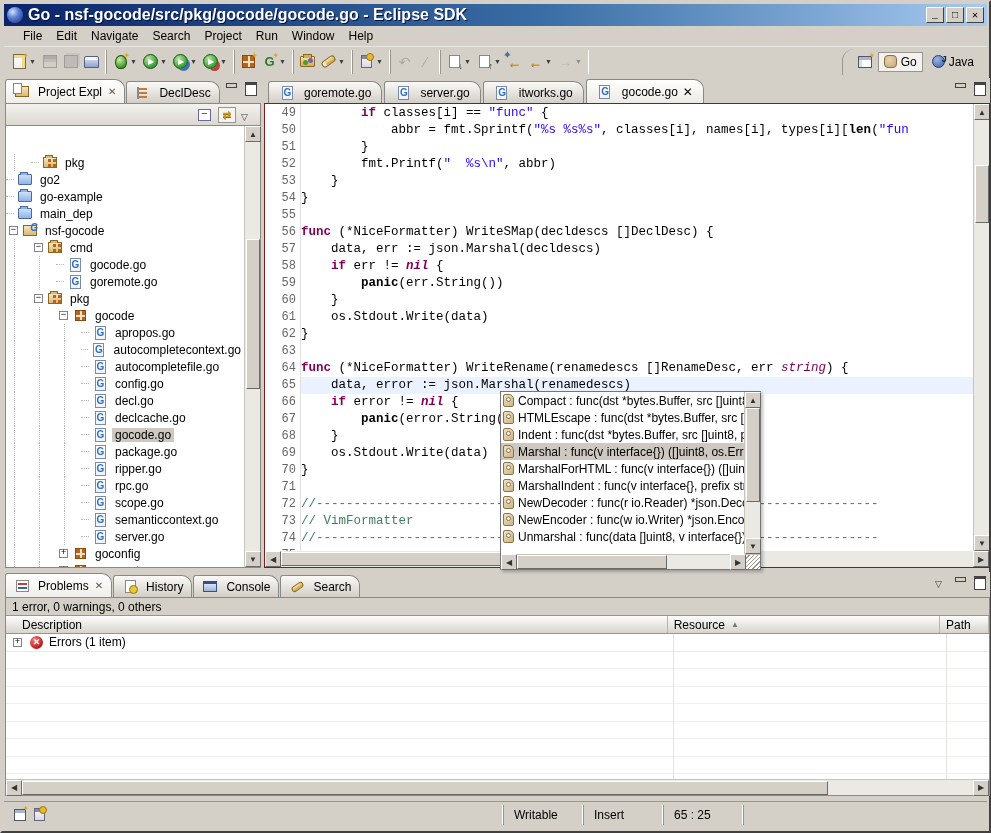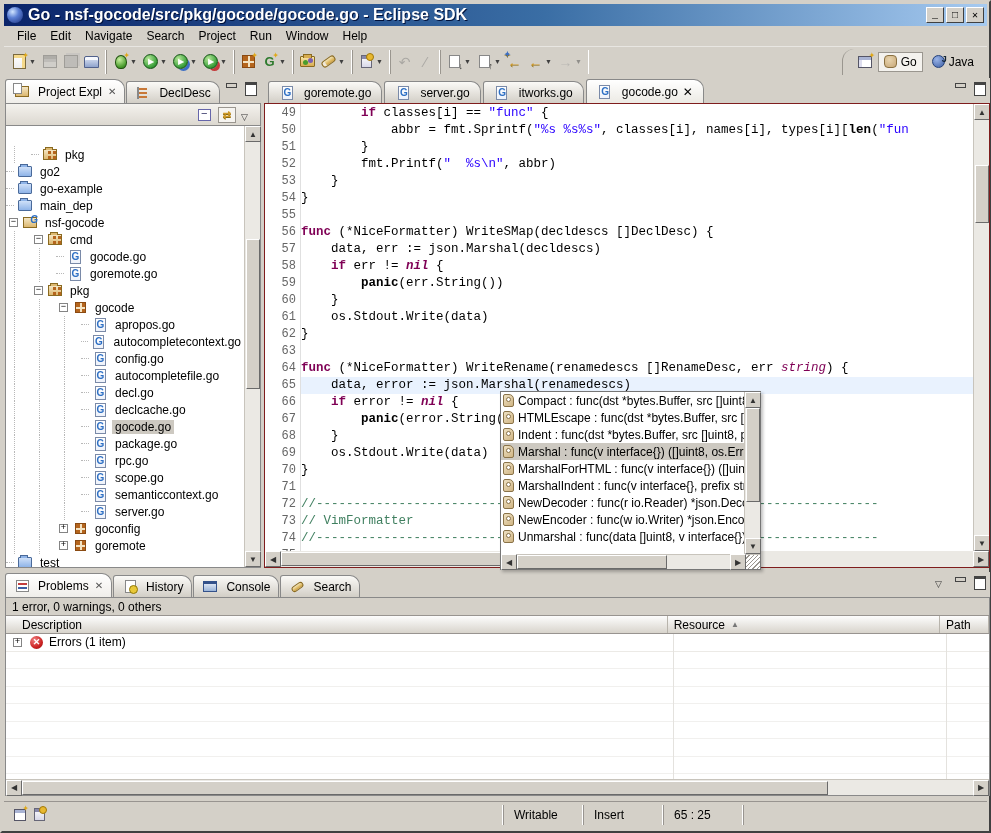--- a/index.html
+++ b/index.html
@@ -13,21 +13,21 @@
     display:flex; align-items:center; padding:0 3px; color:#fff; }
   .app-icon { width:16px; height:16px; border-radius:50%;
     background:radial-gradient(circle at 35% 30%,#cfe4ff 0%,#5b7fd4 40%,#1a2f7a 100%);
     margin-right:5px; flex:0 0 auto; }
   .title-text { font-weight:bold; font-size:16px; white-space:nowrap; overflow:hidden; flex:1; text-shadow:1px 1px 0 #00113a; }
   .win-btns { display:flex; gap:2px; }
   .win-btn { width:18px; height:16px; background:#d4d0c8; border:1px solid; border-color:#fff #404040 #404040 #fff;
     display:flex; align-items:center; justify-content:center; font-size:10px; font-weight:bold; color:#000; font-family:"Liberation Mono",monospace; }
 
   
-  .menubar { position:absolute; left:2px; top:24px; right:2px; height:20px; display:flex; align-items:center; padding-left:6px; background:#d4d0c8; }
+  .menubar { position:absolute; left:8px; top:24px; right:2px; height:20px; display:flex; align-items:center; padding-left:6px; background:#d4d0c8; }
   .menu-item { padding:2px 7px; white-space:nowrap; }
 
   
   .toolbar { position:absolute; left:2px; top:44px; right:2px; height:30px; display:flex; align-items:center; padding-left:2px; border-top:1px solid #e8e6e2; }
   .tb-group { display:flex; align-items:center; padding:0 3px; height:24px; border-left:1px solid #9a968f; border-right:1px solid #fff; }
   .tb-group:first-child { border-left:none; }
   .tb-btn { display:flex; align-items:center; padding:2px 2px; height:24px; }
   .ti { width:17px; height:17px; display:inline-flex; align-items:center; justify-content:center; position:relative; font-size:12px; }
   .dd { width:9px; height:17px; display:inline-flex; align-items:center; justify-content:center; color:#404040; font-size:7px; }
   .disabled { opacity:.45; filter:grayscale(1); }
@@ -92,21 +92,21 @@
   .b-menu::after { content:"\25BD"; font-size:9px; color:#333; }
 
   
   .explorer { left:3px; top:76px; width:256px; height:490px; }
   .exp-toolbar { height:22px; display:flex; align-items:center; justify-content:flex-end; gap:5px; padding-right:6px;
     border:1px solid #898989; border-bottom:none; background:linear-gradient(#f4f2ee,#dcd8d0); }
   .i-collapse { width:13px; height:12px; background:#fff; border:1px solid #66a; position:relative; }
   .i-collapse::after { content:"\2212"; position:absolute; left:2px; top:-3px; font-size:11px; color:#336; }
   .i-link { width:18px; height:16px; border:1px solid #9a968f; background:#f6f4f0; color:#d19b2a; font-size:10px; font-weight:bold; display:flex; align-items:center; justify-content:center; text-shadow:0 1px 0 #8a6a10; }
   .tree-wrap { position:absolute; left:0; right:0; top:47px; bottom:0; border:1px solid #898989; background:#fff; display:flex; }
-  .tree { flex:1; overflow:hidden; padding-top:20px; }
+  .tree { flex:1; overflow:hidden; padding-top:14px;margin-top:14px; }
   .trow { height:17px; display:flex; align-items:center; white-space:nowrap; font-size:12px; }
   .tind { width:17px; height:17px; flex:0 0 auto; border-left:1px dotted #b8b8b8; margin-left:8px; }
   .texp { width:9px; height:9px; flex:0 0 auto; border:1px solid #848484; background:#fff; font-size:9px; line-height:7px; text-align:center; margin:0 4px 0 3px; color:#000; font-family:"Liberation Mono",monospace; }
   .tdash { width:8px; border-top:1px dotted #b8b8b8; margin-right:3px; }
   .tlabel { padding:0 3px; }
   .trow.selected .tlabel { background:#cdc9c1; }
   .ticon { width:16px; height:16px; flex:0 0 auto; margin-right:4px; position:relative; display:flex; align-items:center; justify-content:center; }
   .ic-folder { width:14px; height:11px; background:linear-gradient(#cfe0f8,#8fb4e8); border:1px solid #4a6a9a; border-radius:1px; position:relative; }
   .ic-folder::before { content:""; position:absolute; left:1px; top:-3px; width:6px; height:2px; background:#8fb4e8; border:1px solid #4a6a9a; border-bottom:none; }
   .ic-pkgfolder { width:14px; height:11px; background:linear-gradient(#f4e6c4,#dcb870); border:1px solid #8a6a20; position:relative; }
@@ -488,40 +488,40 @@
             <span class="tlabel">autocompletecontext.go</span>
           </div>
           <div class="trow">
             <span class="tind"></span>
             <span class="tind"></span>
             <span class="tind"></span>
             <span class="tdash"></span>
             <span class="ticon">
               <span class="ic-gofile"></span>
             </span>
+            <span class="tlabel">autocompletefile.go</span>
+          </div>
+          <div class="trow">
+            <span class="tind"></span>
+            <span class="tind"></span>
+            <span class="tind"></span>
+            <span class="tdash"></span>
+            <span class="ticon">
+              <span class="ic-gofile"></span>
+            </span>
             <span class="tlabel">config.go</span>
           </div>
           <div class="trow">
             <span class="tind"></span>
             <span class="tind"></span>
             <span class="tind"></span>
             <span class="tdash"></span>
             <span class="ticon">
               <span class="ic-gofile"></span>
             </span>
-            <span class="tlabel">autocompletefile.go</span>
-          </div>
-          <div class="trow">
-            <span class="tind"></span>
-            <span class="tind"></span>
-            <span class="tind"></span>
-            <span class="tdash"></span>
-            <span class="ticon">
-              <span class="ic-gofile"></span>
-            </span>
             <span class="tlabel">decl.go</span>
           </div>
           <div class="trow">
             <span class="tind"></span>
             <span class="tind"></span>
             <span class="tind"></span>
             <span class="tdash"></span>
             <span class="ticon">
               <span class="ic-gofile"></span>
             </span>
@@ -539,20 +539,30 @@
           </div>
           <div class="trow">
             <span class="tind"></span>
             <span class="tind"></span>
             <span class="tind"></span>
             <span class="tdash"></span>
             <span class="ticon">
               <span class="ic-gofile"></span>
             </span>
             <span class="tlabel">package.go</span>
+          </div>
+          <div class="trow">
+            <span class="tind"></span>
+            <span class="tind"></span>
+            <span class="tind"></span>
+            <span class="tdash"></span>
+            <span class="ticon">
+              <span class="ic-gofile"></span>
+            </span>
+            <span class="tlabel">ripper.go</span>
           </div>
           <div class="trow">
             <span class="tind"></span>
             <span class="tind"></span>
             <span class="tind"></span>
             <span class="tdash"></span>
             <span class="ticon">
               <span class="ic-gofile"></span>
             </span>
             <span class="tlabel">rpc.go</span>

